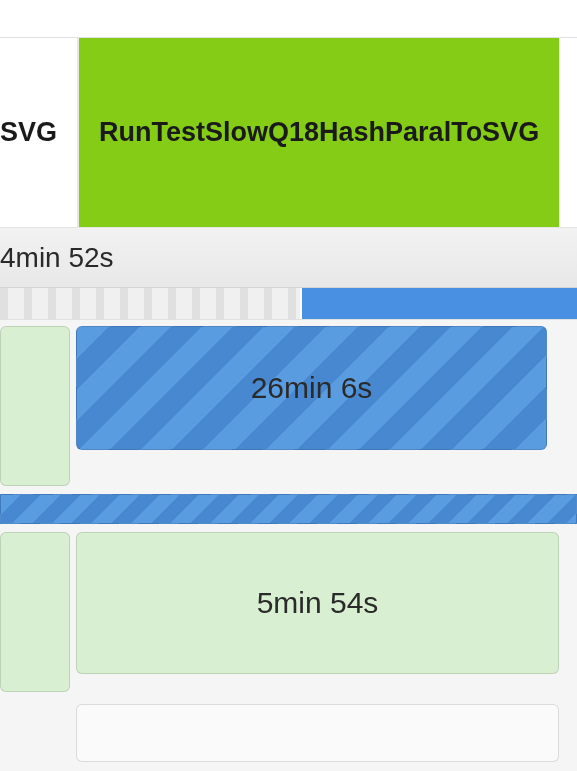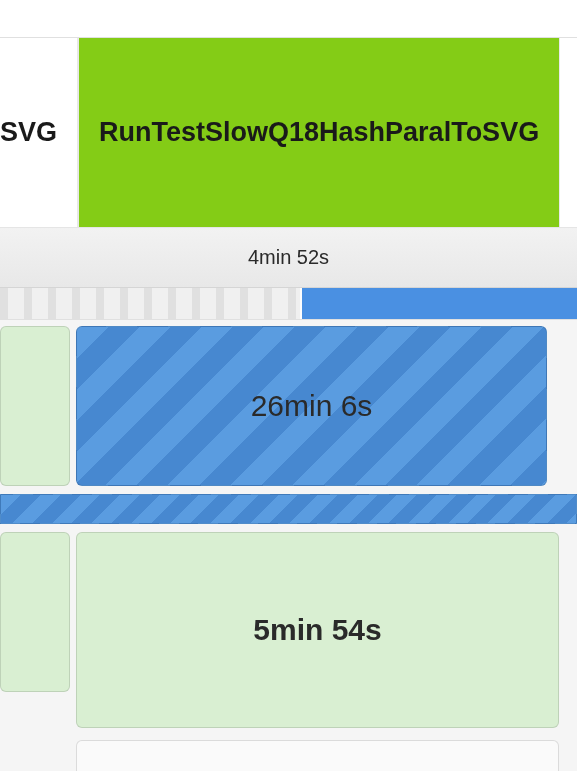--- a/index.html
+++ b/index.html
@@ -48,22 +48,21 @@
     }
     .tab-edge-right {
       flex: 0 0 20px;
       border-right: none;
     }
     .subheader {
       background: linear-gradient(#f2f2f2, #e8e8e8);
       height: 60px;
       display: flex;
       align-items: center;
-      justify-content: center;
-      font-size: 20px;
+      font-size: 28px;
       color: #2a2a2a;
       border-bottom: 1px solid #d5d5d5;
       position: relative;
     }
     .mini-bar-row {
       height: 32px;
       background: #fefefe;
       display: flex;
       gap: 2px;
       padding: 0;
@@ -134,32 +133,31 @@
         #4788d0 28px
       );
       border: 1px solid rgba(0,0,0,0.1);
     }
     .row1 .green-left {
       flex: 0 0 70px;
       height: 160px;
     }
     .row1 .blue-main {
       flex: 1;
-      height: 160px;
+      height: 124px;
       margin-right: 30px;
     }
     .row2 .green-left {
       flex: 0 0 70px;
       height: 160px;
     }
     .row2 .green-main {
       flex: 1;
-      height: 196px;
+      height: 142px;
       margin-right: 18px;
-      font-weight: bold;
     }
     .row3 .left-spacer {
       flex: 0 0 70px;
       height: 58px;
     }
     .row3 .empty-block {
       flex: 1;
       height: 58px;
       margin-right: 18px;
       background: #fafafa;

